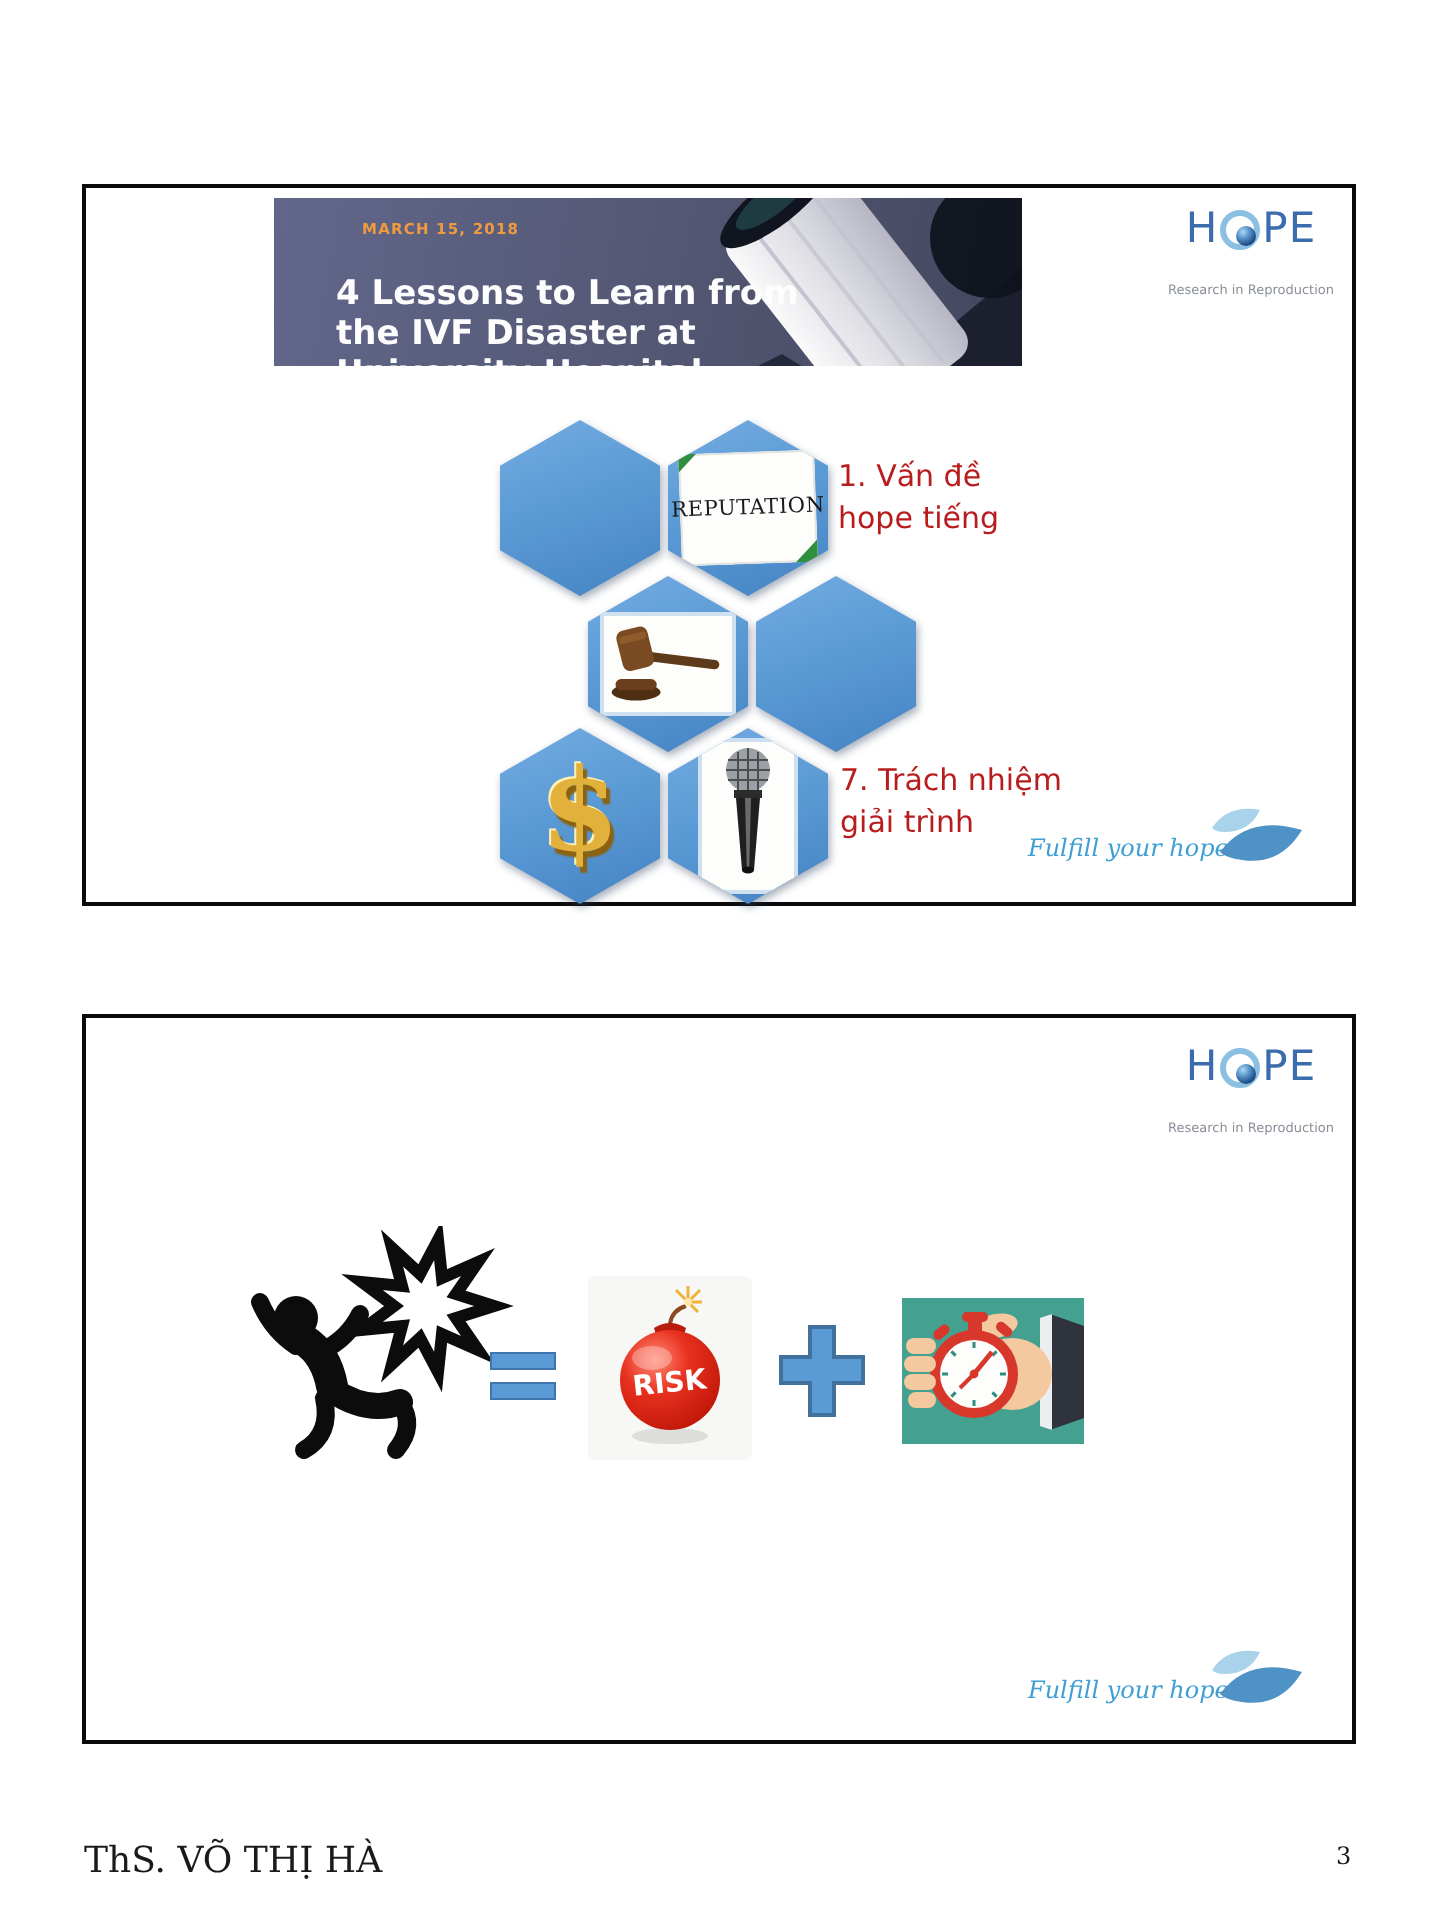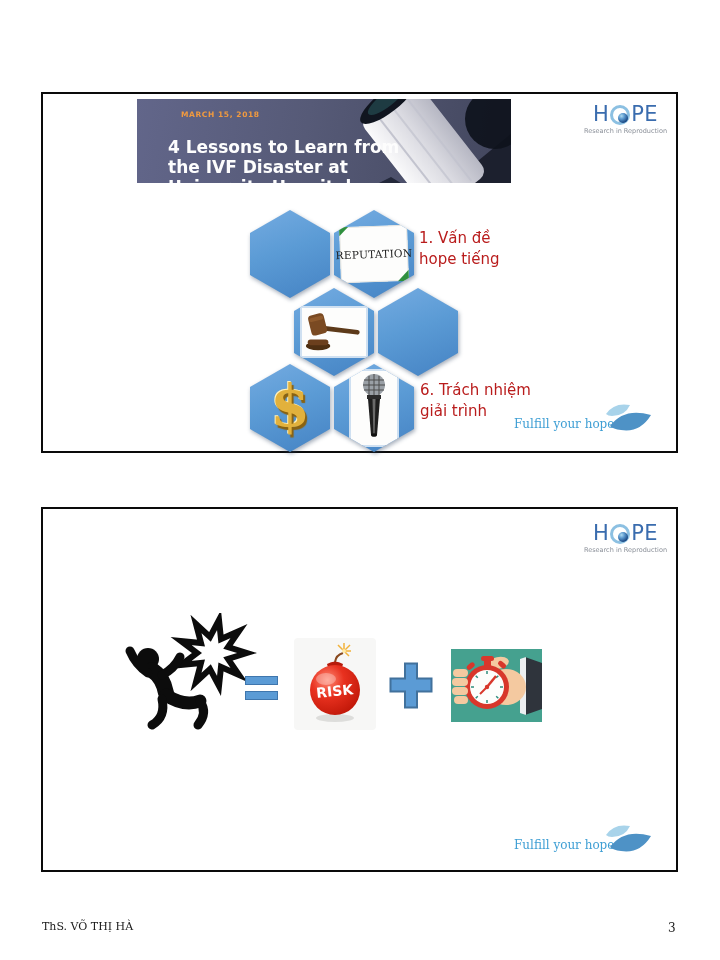--- a/index.html
+++ b/index.html
@@ -21,21 +21,21 @@
 
   
   .hope{position:absolute;display:flex;flex-direction:column;align-items:center;}
   #hope1{left:541px;top:10px;} #hope2{left:541px;top:14px;}
   .hope-word{display:flex;align-items:center;font-size:21px;font-weight:400;color:#3a6cae;
              letter-spacing:.5px;line-height:1;}
   .hope-o{display:inline-block;width:14px;height:14px;border-radius:50%;
           border:3px solid #8cc0e2;background:#fff;position:relative;margin:0 1px;}
   .hope-ball{position:absolute;right:-1px;bottom:-1px;width:10px;height:10px;border-radius:50%;
              background:radial-gradient(circle at 35% 30%,#aedaf0 0%,#5f9cd0 30%,#15427e 75%);}
-  .hope-sub{font-size:6.5px;color:#8a8f98;margin-top:2px;white-space:nowrap;}
+  .hope-sub{font-size:6.5px;color:#8a8f98;margin-top:16px;white-space:nowrap;}
 
   
   .hexw{position:absolute;width:80px;height:88px;
         filter:drop-shadow(1px 2px 2px rgba(50,70,100,.45));}
   .hex{width:100%;height:100%;position:relative;
        clip-path:polygon(50% 0,100% 26%,100% 74%,50% 100%,0 74%,0 26%);
        background:linear-gradient(160deg,#74abe1 0%,#5b9bd5 45%,#4583c4 100%);}
   .card{position:absolute;background:#fdfdfc;}
   .rep-card{left:6px;top:16px;width:68px;height:56px;transform:rotate(-2deg);
             display:flex;align-items:center;justify-content:center;
@@ -50,31 +50,31 @@
   .mic-card{left:17px;top:7px;width:46px;height:74px;display:flex;align-items:flex-start;
             justify-content:center;box-shadow:0 0 0 2px #cfe0f1;}
   .dollar{position:absolute;left:0;top:-2px;width:80px;height:88px;text-align:center;
           line-height:88px;font-family:"DejaVu Serif",serif;font-weight:bold;font-size:57px;
           color:#e2b13c;text-shadow:2px 3px 1px #8a6210,-1px -1px 0 #fff0b8;}
 
   
   .lbl{position:absolute;font-size:15px;line-height:21px;color:#b91c1c;white-space:nowrap;}
 
   
-  .tagline{position:absolute;font-family:"DejaVu Serif",serif;
+  .tagline{position:absolute;font-family:"DejaVu Serif",serif;font-style:italic;
            font-size:12px;color:#3f9fd4;white-space:nowrap;}
   .leaf{position:absolute;}
 
   
   .equals{position:absolute;left:202px;top:167px;display:flex;flex-direction:column;gap:6px;}
   .equals .bar{width:33px;height:9px;background:#5b9bd5;border:1.5px solid #3f76ad;box-sizing:border-box;}
 
   
   .footer-author{position:absolute;left:42px;top:920px;font-family:"DejaVu Serif",serif;
-                 font-size:11px;color:#1a1a1a;}
+                 font-size:18px;color:#1a1a1a;}
   .page-number{position:absolute;left:668px;top:921px;font-family:"DejaVu Serif",serif;
                font-size:12px;color:#1a1a1a;}
   .abs{position:absolute;}
 </style>
 </head>
 <body>
 
 <div class="slide" id="slide1">
 
   <div class="header-img">
@@ -165,21 +165,21 @@
         </svg>
       </div>
     </div>
   </div>
 
   <div class="lbl" style="left:376px;top:134px;">
     <div>1. Vấn đề</div>
     <div>hope tiếng</div>
   </div>
   <div class="lbl" style="left:377px;top:286px;">
-    <div>6. Trách nhiệm</div>
+    <div>7. Trách nhiệm</div>
     <div>giải trình</div>
   </div>
 
   <div class="tagline" style="left:471px;top:323px;">Fulfill your hope</div>
   <svg class="leaf" style="left:551px;top:306px;" width="60" height="38" viewBox="0 0 60 38">
     <path d="M12,14 Q20,2 36,5 Q31,16 18,16 Q14,16 12,14 Z" fill="#a8d3ea"></path>
     <path d="M16,26 Q30,7 57,15 Q46,33 27,30 Q19,29 16,26 Z" fill="#4e92c6"></path>
   </svg>
 </div>
 

